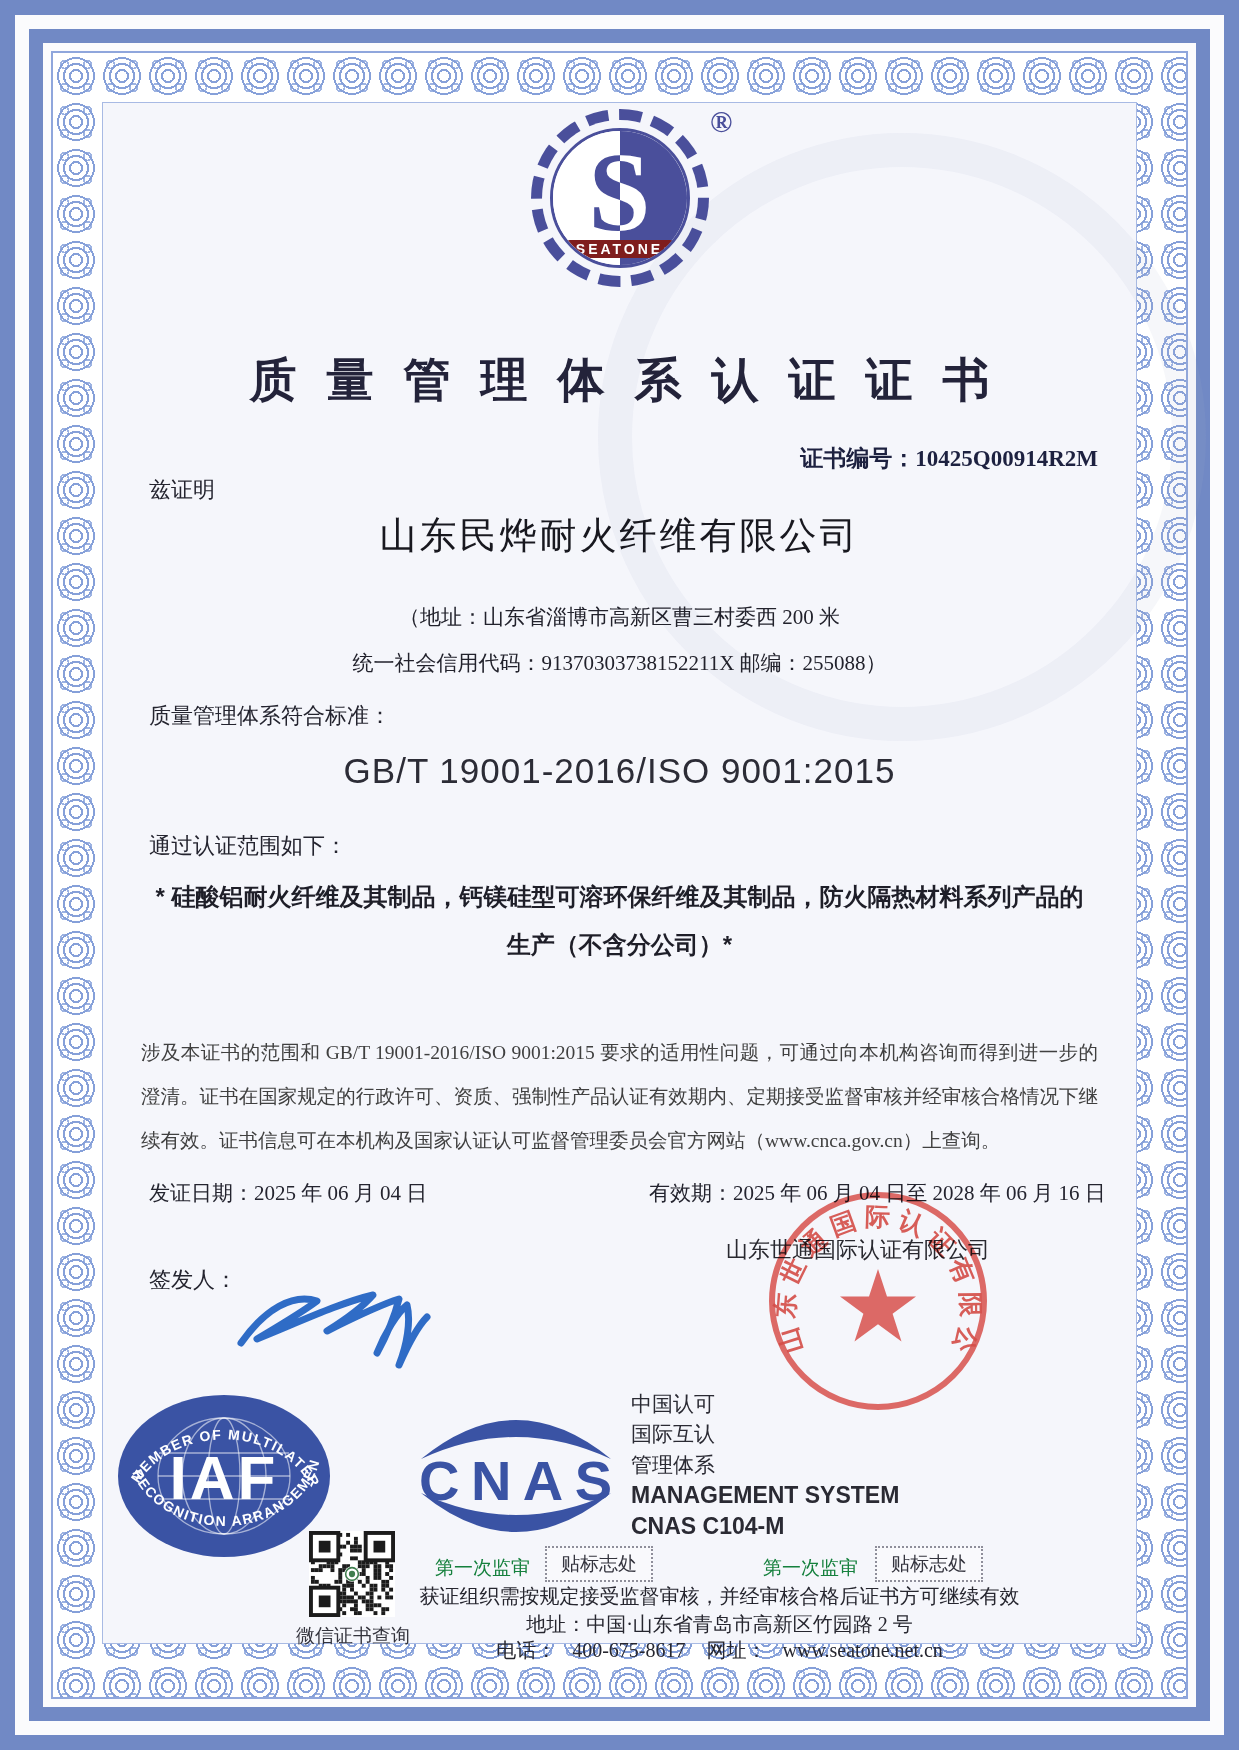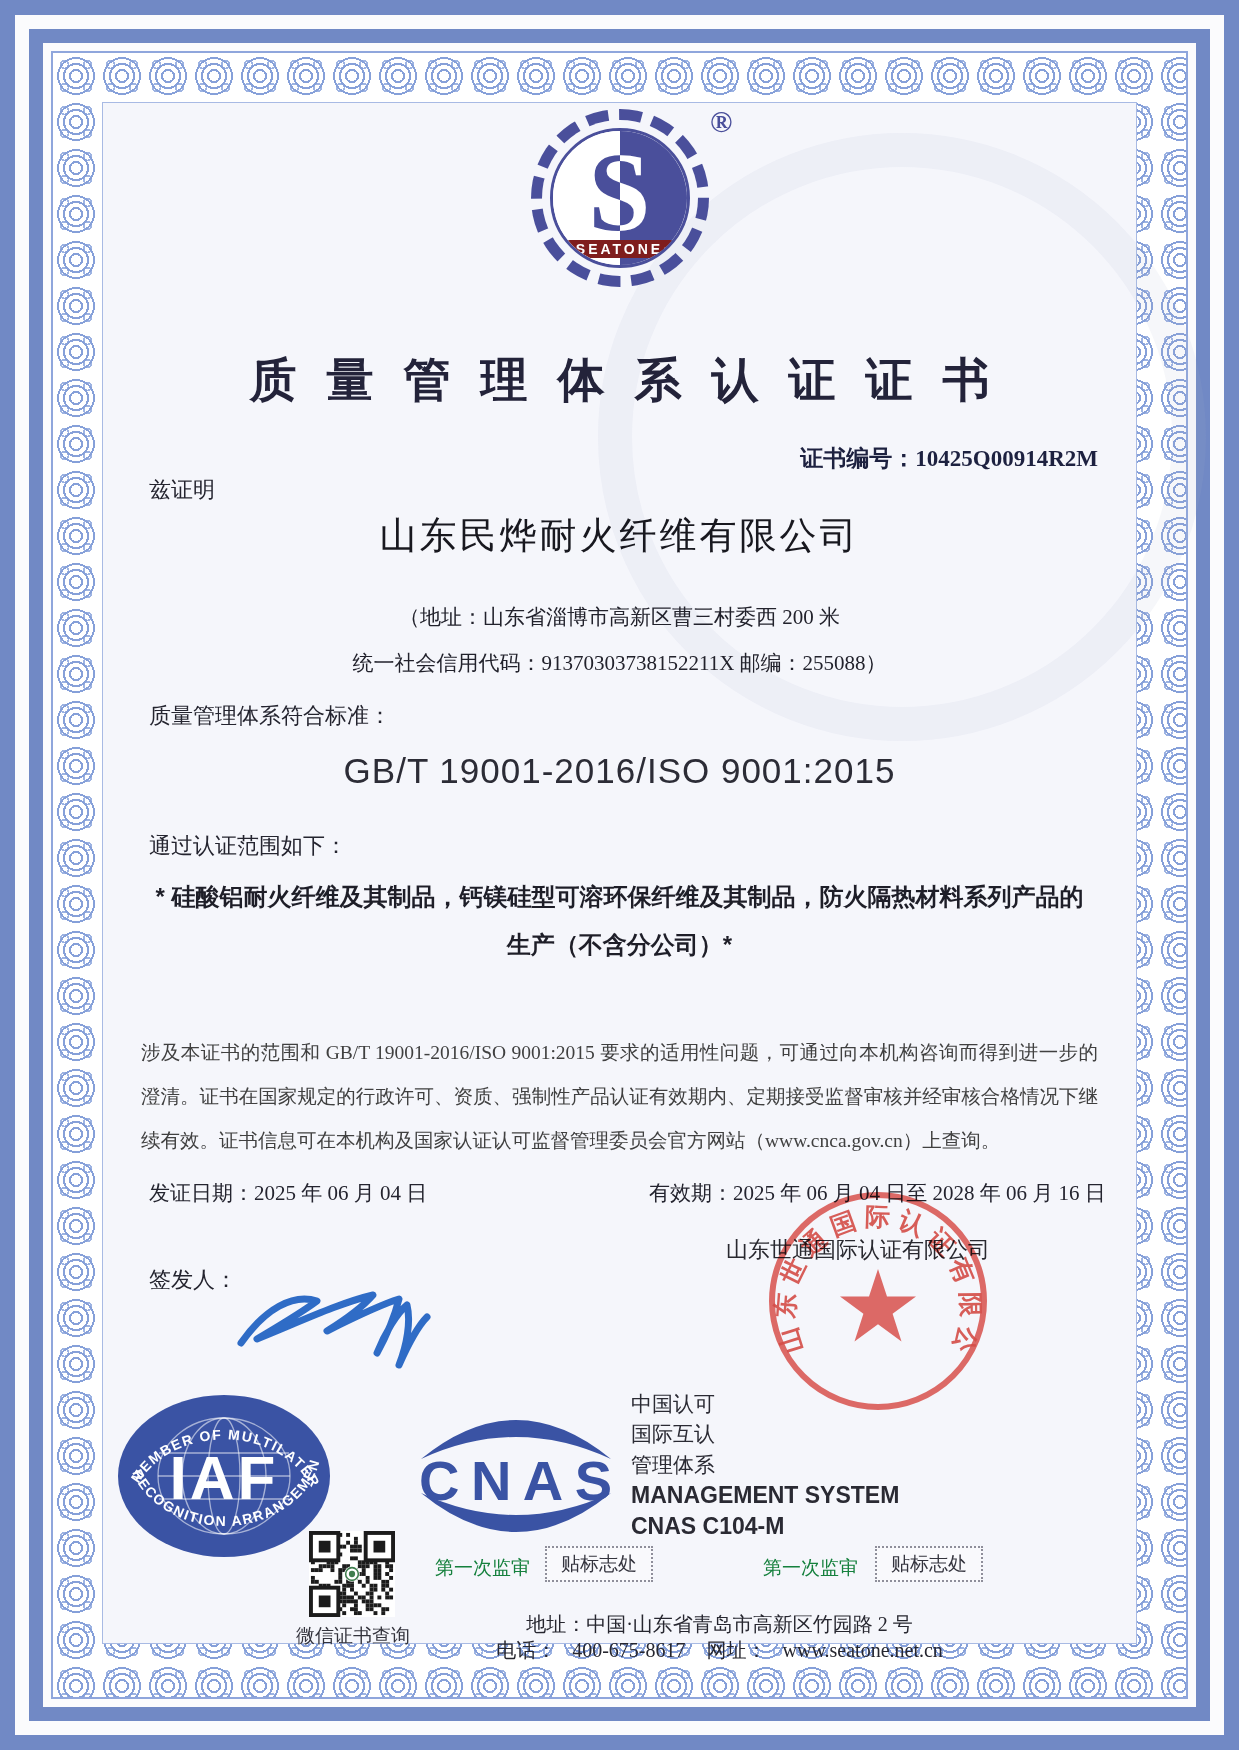--- a/index.html
+++ b/index.html
@@ -357,18 +357,19 @@
     <circle cx="42" cy="42" r="6.5" fill="none" stroke="#3f7d4e" stroke-width="1.6"></circle>
     <circle cx="42" cy="42" r="3.2" fill="#3f7d4e"></circle>
   </svg></div>
   <div class="abs qr-cap">微信证书查询</div>
 
   <div class="abs audit a1">第一次监审</div>
   <div class="abs stickbox sb1">贴标志处</div>
   <div class="abs audit a2">第一次监审</div>
   <div class="abs stickbox sb2">贴标志处</div>
 
+  <div class="abs notice">获证组织需按规定接受监督审核，并经审核合格后证书方可继续有效</div>
   <div class="abs orgaddr">地址：中国·山东省青岛市高新区竹园路 2 号</div>
   <div class="abs phone">
     <span>电话：</span><span>400-675-8617</span>
     <span>网址：</span><span>www.seatone.net.cn</span>
   </div>
 </div>
 
 </body></html>

